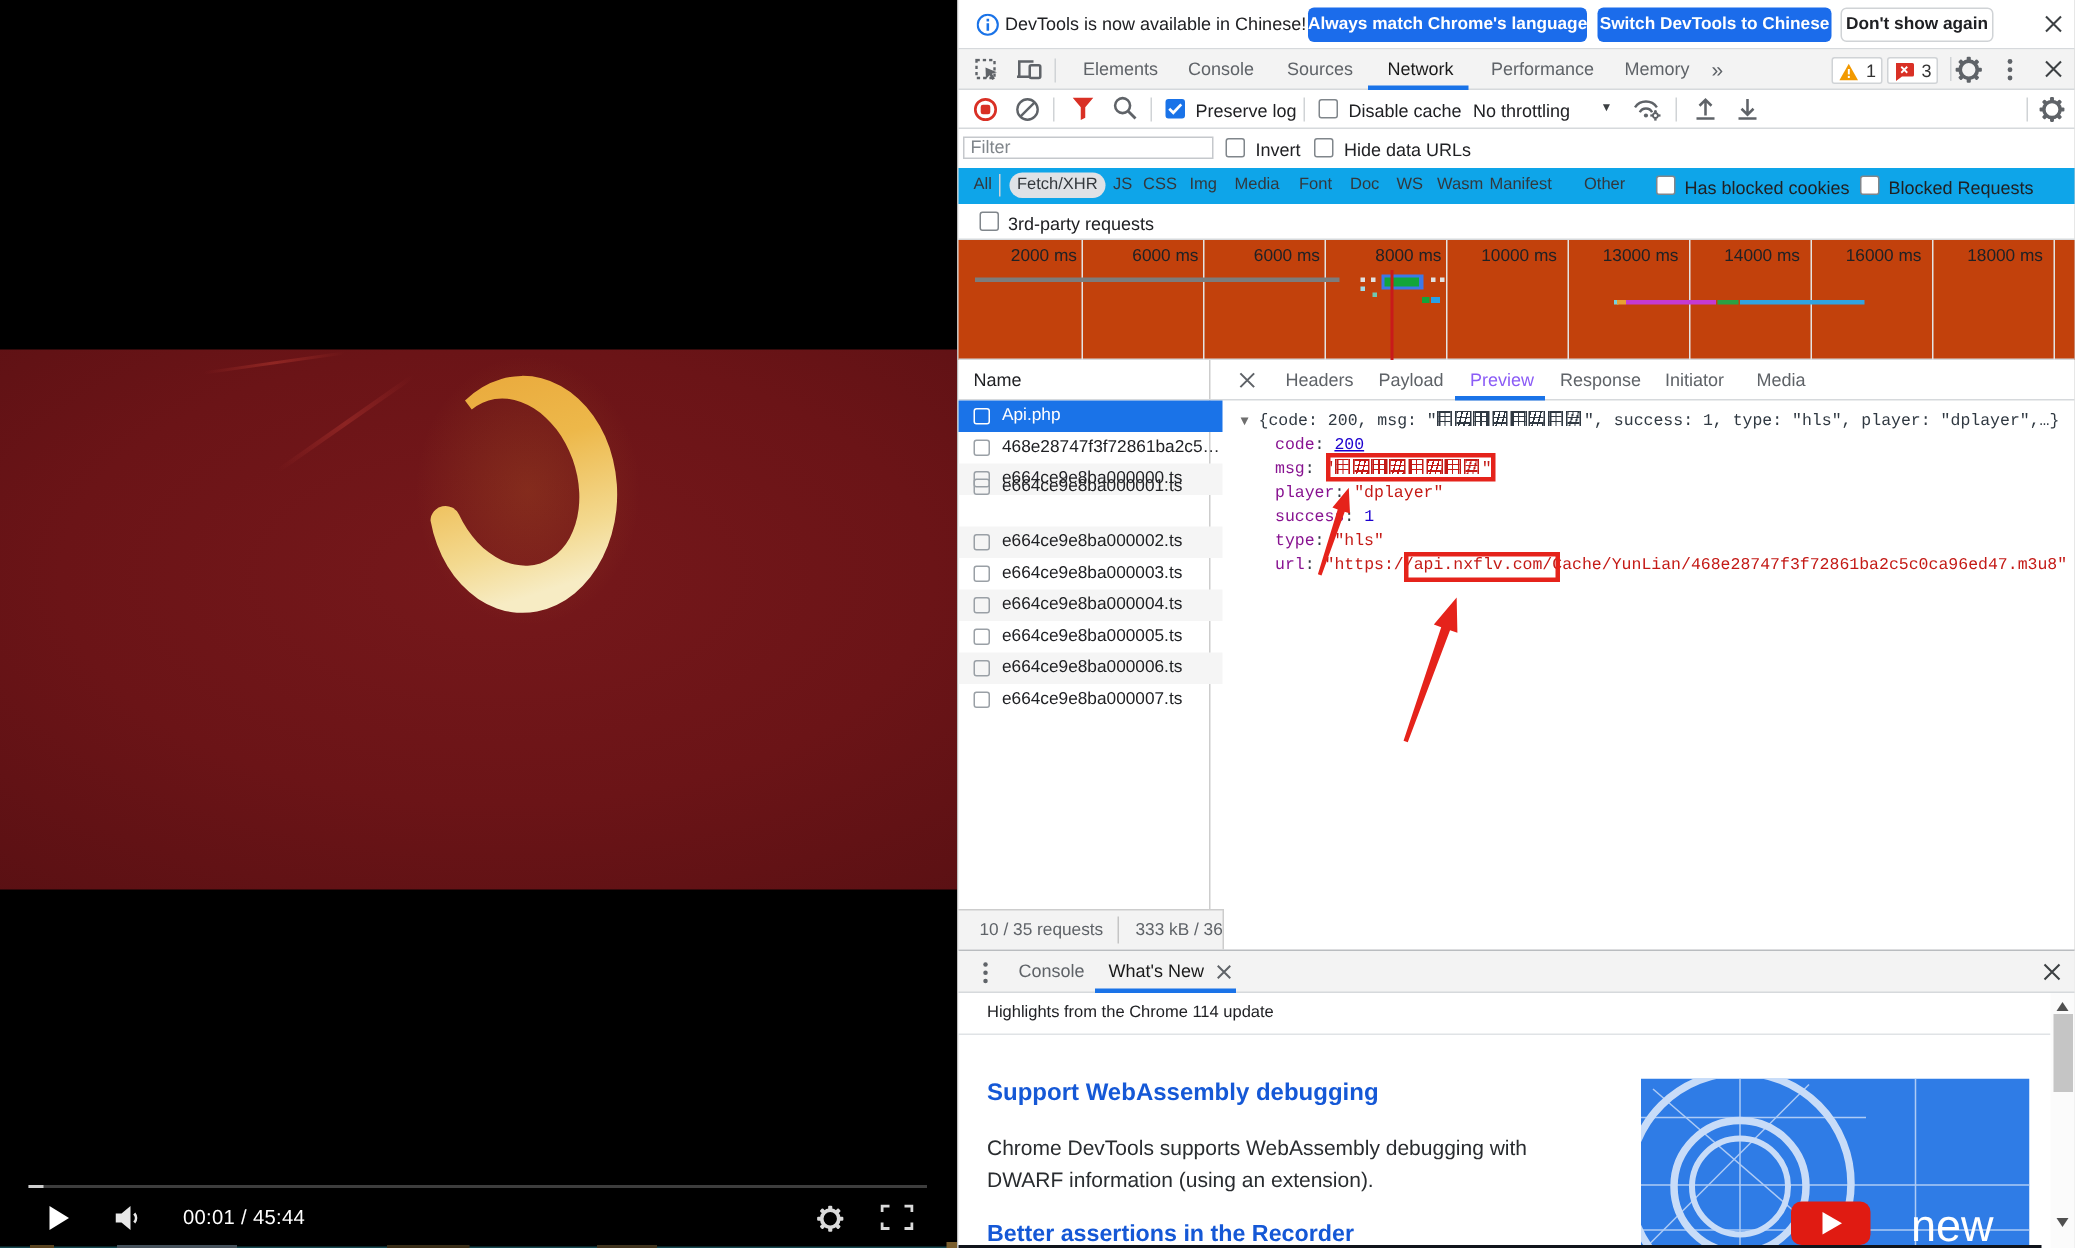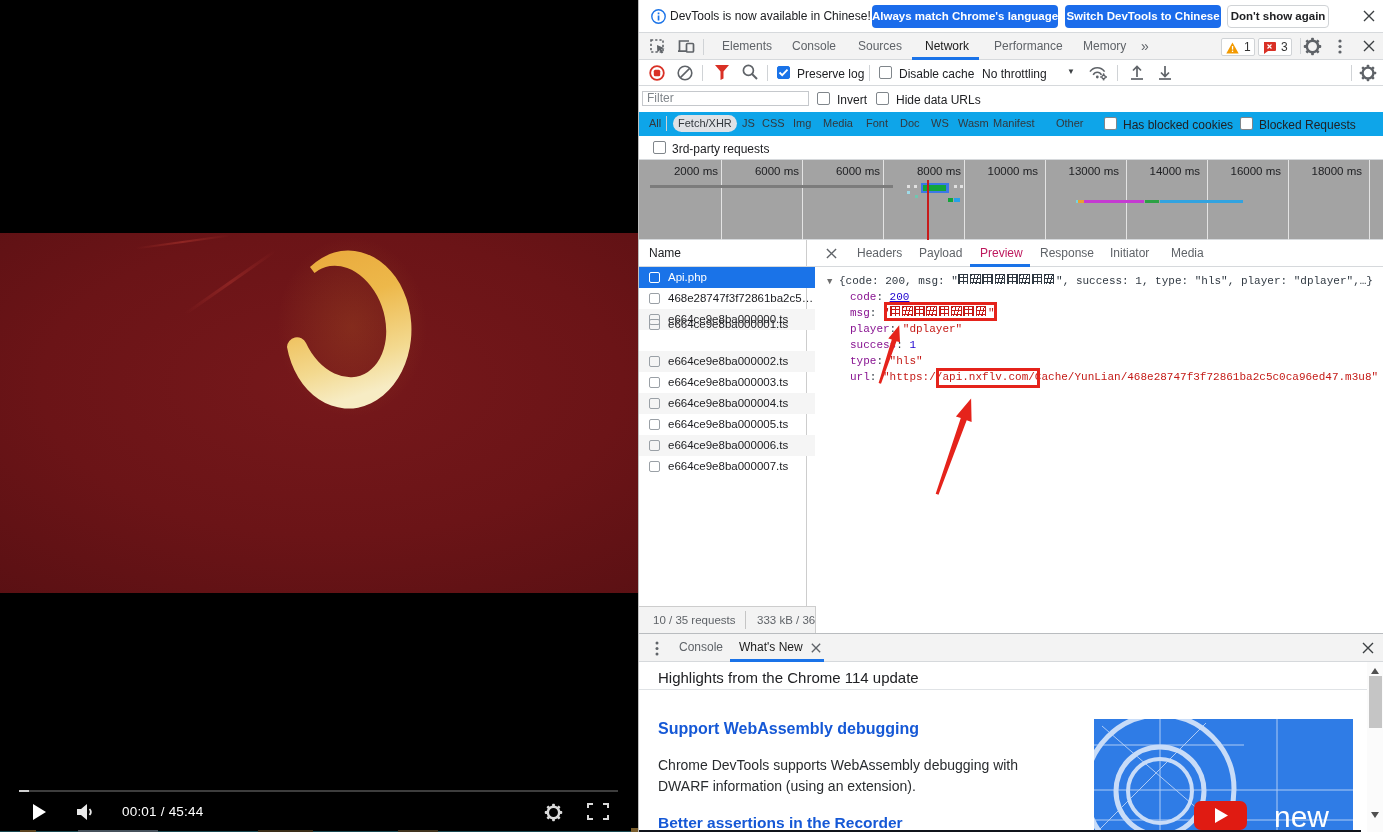--- a/index.html
+++ b/index.html
@@ -28,37 +28,37 @@
 .lbl{position:absolute;font-size:12px;color:#202124}
 #filterrow{position:absolute;left:0;top:86px;width:745px;height:26px;background:#fff}
 #filterbox{position:absolute;left:3px;top:5px;width:167px;height:15px;border:1px solid #c5c8cc;background:#fff;color:#80868b;font-size:12px;line-height:13px;padding-left:4px}
 #chiprow{position:absolute;left:0;top:112px;width:745px;height:24px;background:#0ea5e9}
 .chip{position:absolute;top:3px;height:17px;line-height:17px;font-size:11px;color:#33383d}
 .pill{background:#dfe2e6;border-radius:9px;padding:0 5px}
 #thirdrow{position:absolute;left:0;top:136px;width:745px;height:24px;background:#fff;border-bottom:1px solid #d6d9dc}
 .cb{position:absolute;width:13px;height:13px;border:1px solid #80868b;border-radius:2px;background:#fff}
 .cb.on{background:#1a73e8;border-color:#1a73e8}
 
-#timeline{position:absolute;left:0;top:160px;width:745px;height:80px;background:#a3a3a3;border-bottom:1px solid #d6d9dc}
+#timeline{position:absolute;left:0;top:160px;width:745px;height:80px;background:#c2410c;border-bottom:1px solid #d6d9dc}
 .gline{position:absolute;top:0;width:1px;height:80px;background:#e3e3e3}
 .glbl{position:absolute;top:5px;font-size:11.5px;color:#202124;text-align:right;width:60px}
 
 #names{position:absolute;left:0;top:240px;width:168px;height:366px;background:#fff;border-right:1px solid #cdcdcd}
 #names .hdr{position:absolute;left:0;top:0;width:177px;height:27px;border-bottom:1px solid #d6d9dc;line-height:27px;padding-left:10px;font-size:12px;color:#202124}
 .row{position:absolute;left:0;width:176px;height:21px;line-height:21px;font-size:11.5px;color:#202124}
 .row .cb2{position:absolute;left:10px;top:5px;width:11px;height:11px;border:1px solid #9aa0a6;border-radius:2px;background:transparent}
 .row .nm{position:absolute;left:29px;top:0;white-space:nowrap;overflow:hidden;max-width:145px}
 .row.sel{background:#1a73e8;color:#fff}
 .row.alt{background:#f5f5f5}
 #summary{position:absolute;left:0;top:606px;width:177px;height:27px;background:#f3f3f3;border-top:1px solid #cdcdcd;border-right:1px solid #cdcdcd;font-size:11.5px;color:#5f6368;line-height:26px}
 
 #detail{position:absolute;left:177px;top:240px;width:568px;height:393px;background:#fff}
 #dtabs{position:absolute;left:0;top:0;width:568px;height:27px;border-bottom:1px solid #d6d9dc}
 .dtab{position:absolute;top:0;height:26px;line-height:26px;font-size:12px;color:#5f6368}
-.dtab.act{color:#be185d}
+.dtab.act{color:#8b5cf6}
 #prevline{position:absolute;left:154px;top:24px;width:60px;height:3px;background:#1a73e8}
 .mono{font-family:"Liberation Mono",monospace;font-size:11px;white-space:pre}
 .jrow{position:absolute;left:0;height:16px;line-height:16px}
 .jk{color:#881391}.js{color:#c41a16}.jn{color:#1c00cf}.jg{color:#303942}
 .redbox{position:absolute;border:3px solid #e5231b}
 
 #drawer{position:absolute;left:0;top:633px;width:745px;height:199px;background:#fff;border-top:1px solid #b9bcbf}
 #drawtabs{position:absolute;left:0;top:0;width:745px;height:28px;background:#f3f3f3;border-bottom:1px solid #d6d9dc}
 #wnline{position:absolute;left:91px;top:25px;width:94px;height:3px;background:#1a73e8}
 #hlrow{position:absolute;left:0;top:28px;width:728px;height:28px;background:#fff;border-bottom:1px solid #e0e3e6}
@@ -413,21 +413,21 @@
         <div class="tab act" style="left:100px;line-height:27px">What's New</div>
         <svg class="icon" style="left:172px;top:9px" width="10" height="10" viewBox="0 0 12 12">
             <path d="M1,1 L11,11 M11,1 L1,11" stroke="#5f6368" stroke-width="1.6"></path>
           </svg>
         <div id="wnline"></div>
         <svg class="icon" style="left:723px;top:8px" width="12" height="12" viewBox="0 0 12 12">
             <path d="M1,1 L11,11 M11,1 L1,11" stroke="#3c4043" stroke-width="1.4"></path>
           </svg>
       </div>
       <div id="hlrow">
-          <div class="lbl" style="left:19px;top:7px;font-size:15px">Highlights from the Chrome 114 update</div>
+          <div class="lbl" style="left:19px;top:7px;font-size:11px">Highlights from the Chrome 114 update</div>
         </div>
       <div class="h1" style="left:19px;top:86px;font-size:16px">Support WebAssembly debugging</div>
       <div class="lbl" style="left:19px;top:121px;font-size:14px;line-height:21px;color:#292c2f">Chrome DevTools supports WebAssembly debugging with<br>DWARF information (using an extension).</div>
       <div class="h1" style="left:19px;top:180px;font-size:15.5px">Better assertions in the Recorder</div>
       <svg class="icon" style="left:455px;top:85px" width="259" height="111" viewBox="0 0 259 111">
         <rect width="259" height="111" fill="#2f7ce6"></rect>
         <g stroke="#aecbf5" fill="none" stroke-width="1">
           <line x1="0" y1="26" x2="150" y2="26"></line>
             <line x1="66" y1="0" x2="66" y2="111"></line>
             <line x1="183" y1="0" x2="183" y2="111"></line>

